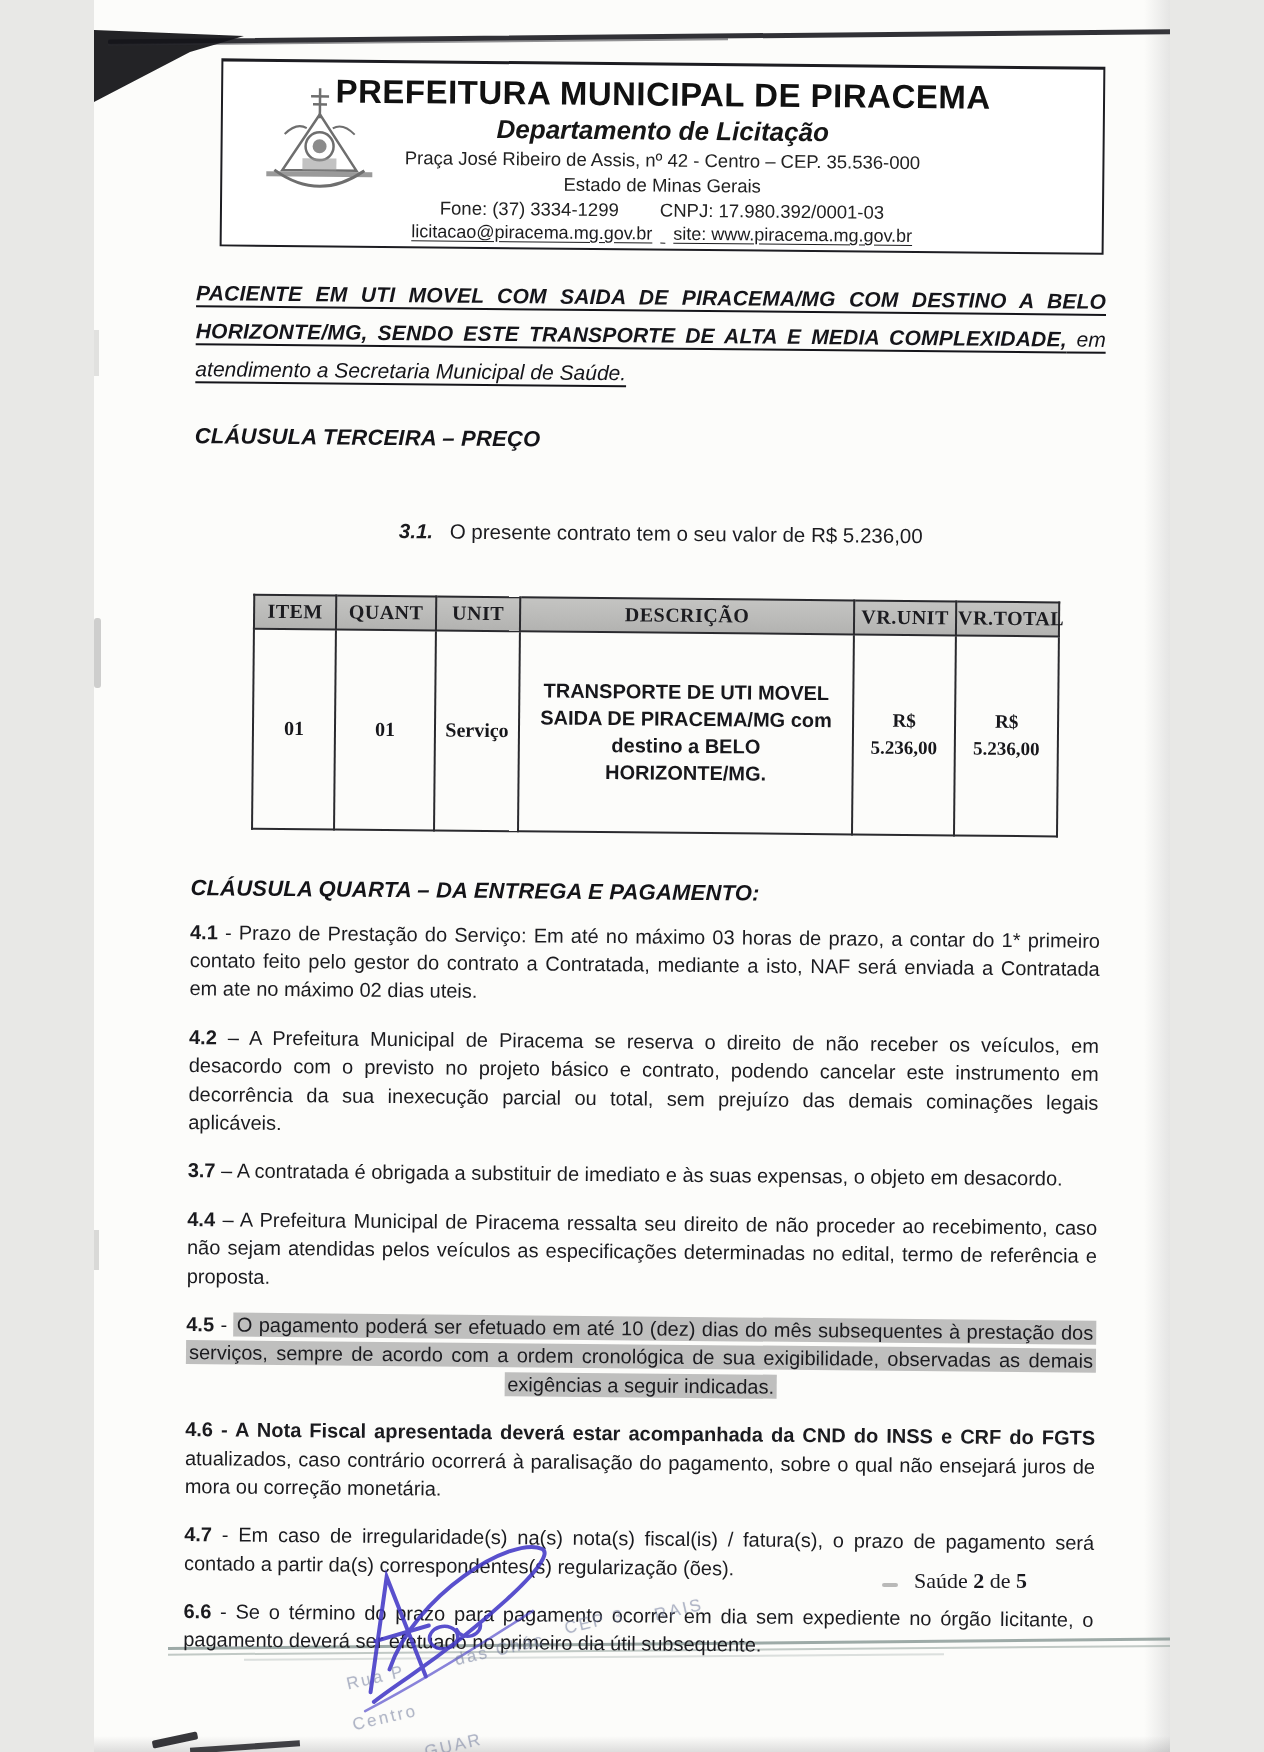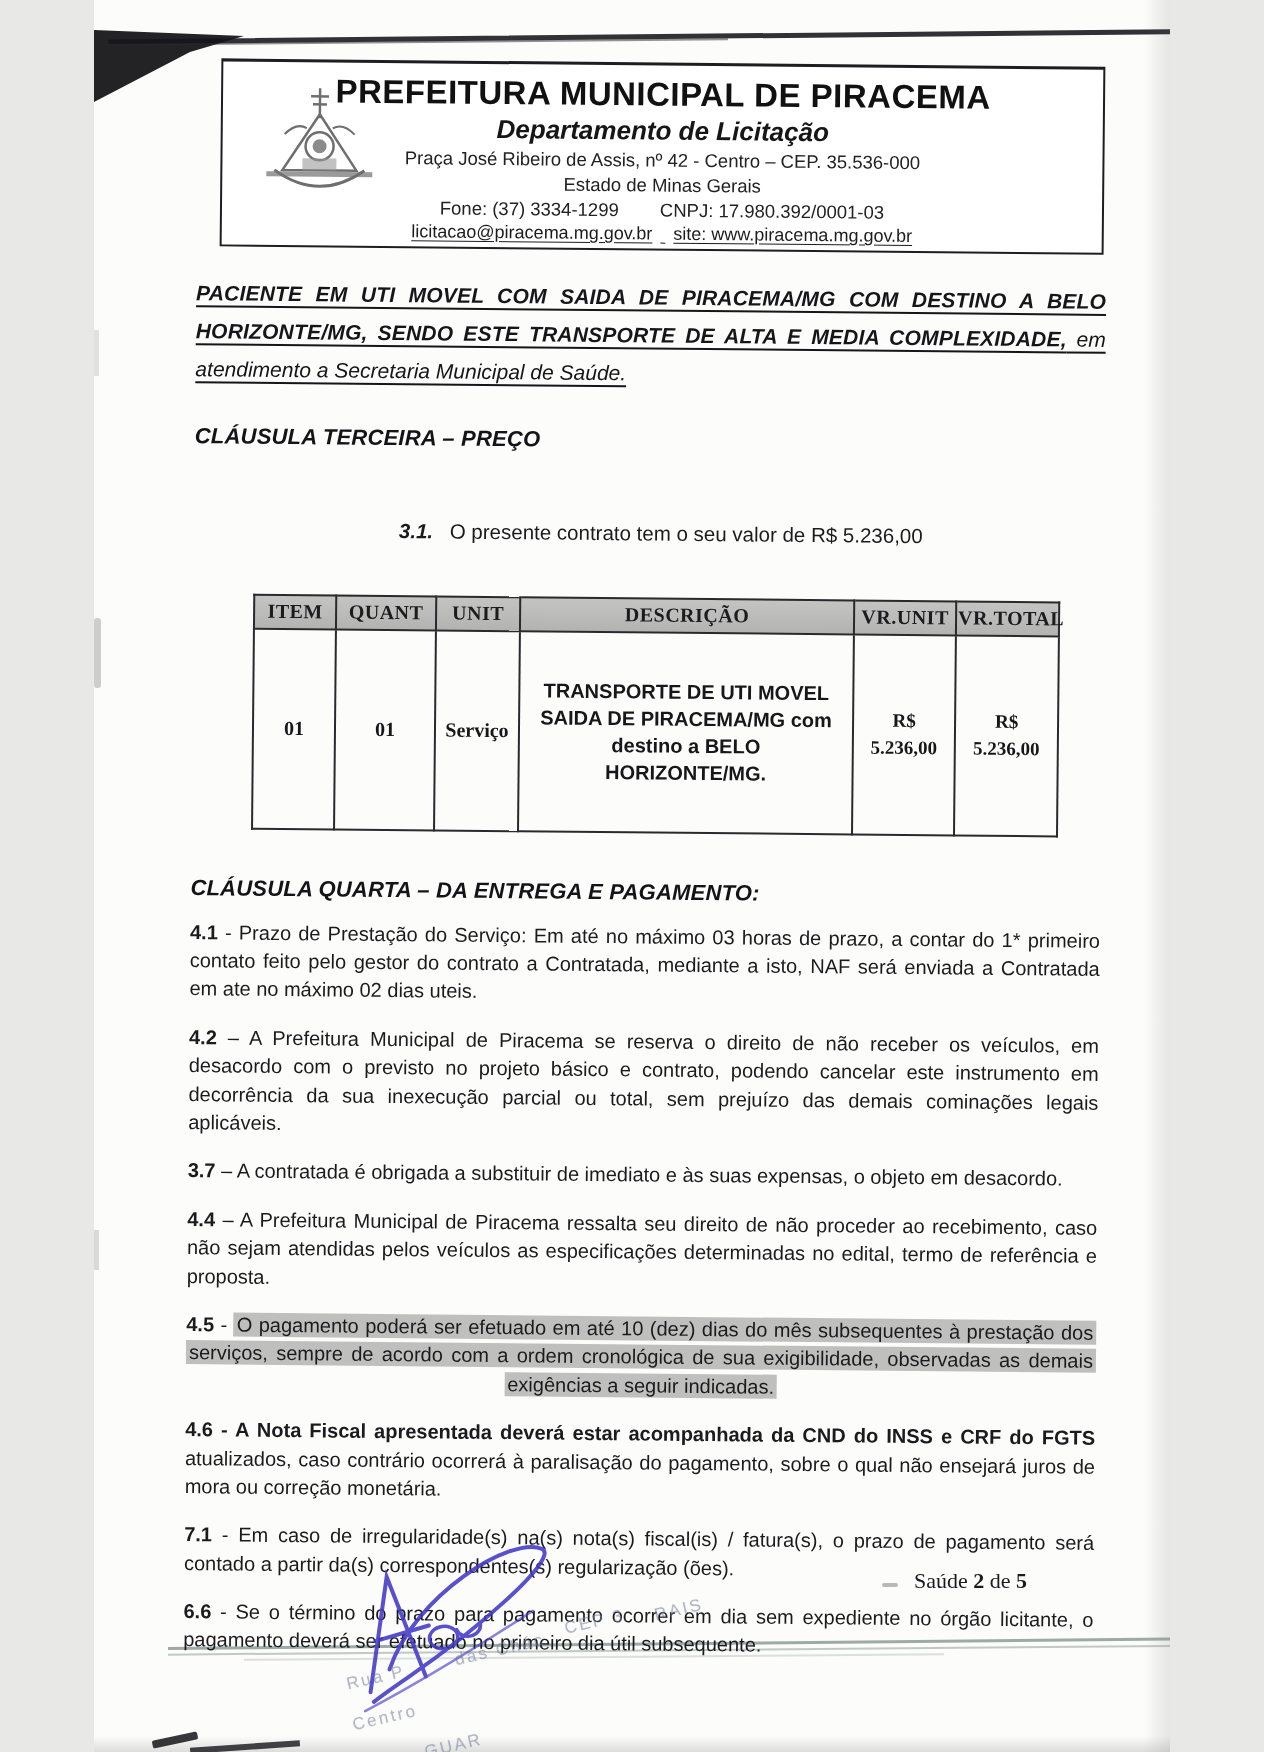--- a/index.html
+++ b/index.html
@@ -227,21 +227,21 @@
       <p class="p4"><span class="num">4.2</span><span> – </span><span>A Prefeitura Municipal de Piracema se reserva o direito de não receber os veículos, em desacordo com o previsto no projeto básico e contrato, podendo cancelar este instrumento em decorrência da sua inexecução parcial ou total, sem prejuízo das demais cominações legais aplicáveis.</span></p>
 
       <p class="p4"><span class="num">3.7</span><span> – </span><span>A contratada é obrigada a substituir de imediato e às suas expensas, o objeto em desacordo.</span></p>
 
       <p class="p4"><span class="num">4.4</span><span> – </span><span>A Prefeitura Municipal de Piracema ressalta seu direito de não proceder ao recebimento, caso não sejam atendidas pelos veículos as especificações determinadas no edital, termo de referência e proposta.</span></p>
 
       <p class="p4 hl-wrap"><span class="num">4.5</span><span> - </span><span class="hl">O pagamento poderá ser efetuado em até 10 (dez) dias do mês subsequentes à prestação dos serviços, sempre de acordo com a ordem cronológica de sua exigibilidade, observadas as demais exigências a seguir indicadas.</span></p>
 
       <p class="p4"><span class="num">4.6</span><span class="num"> - </span><b class="lead">A Nota Fiscal apresentada deverá estar acompanhada da CND do INSS e CRF do FGTS</b><span> atualizados, caso contrário ocorrerá à paralisação do pagamento, sobre o qual não ensejará juros de mora ou correção monetária.</span></p>
 
-      <p class="p4"><span class="num">7.1</span><span> - </span><span>Em caso de irregularidade(s) na(s) nota(s) fiscal(is) / fatura(s), o prazo de pagamento será contado a partir da(s) correspondentes(s) regularização (ões).</span></p>
+      <p class="p4"><span class="num">4.7</span><span> - </span><span>Em caso de irregularidade(s) na(s) nota(s) fiscal(is) / fatura(s), o prazo de pagamento será contado a partir da(s) correspondentes(s) regularização (ões).</span></p>
 
       <p class="p4"><span class="num">6.6</span><span> - </span><span>Se o término do prazo para pagamento ocorrer em dia sem expediente no órgão licitante, o pagamento deverá ser efetuado no primeiro dia útil subsequente.</span></p>
 
     </div>
   </div>
 
   <div class="footer">
 
     <svg class="signature" width="260" height="190" viewBox="0 0 260 190">
       <g fill="none" stroke="#4238c6" stroke-width="4" stroke-linecap="round" opacity=".88">

